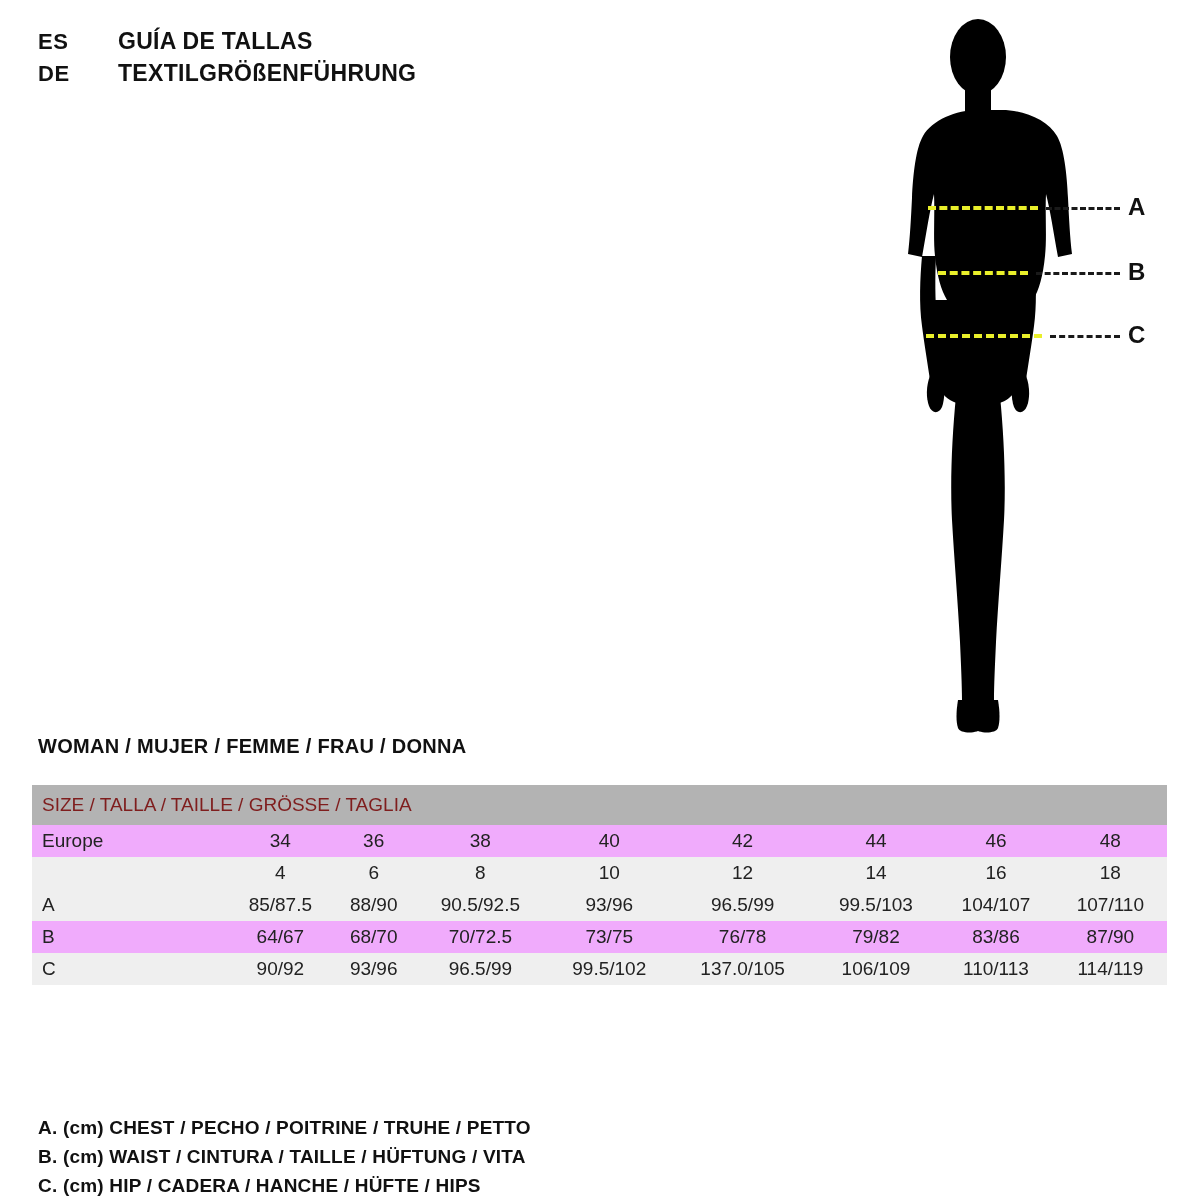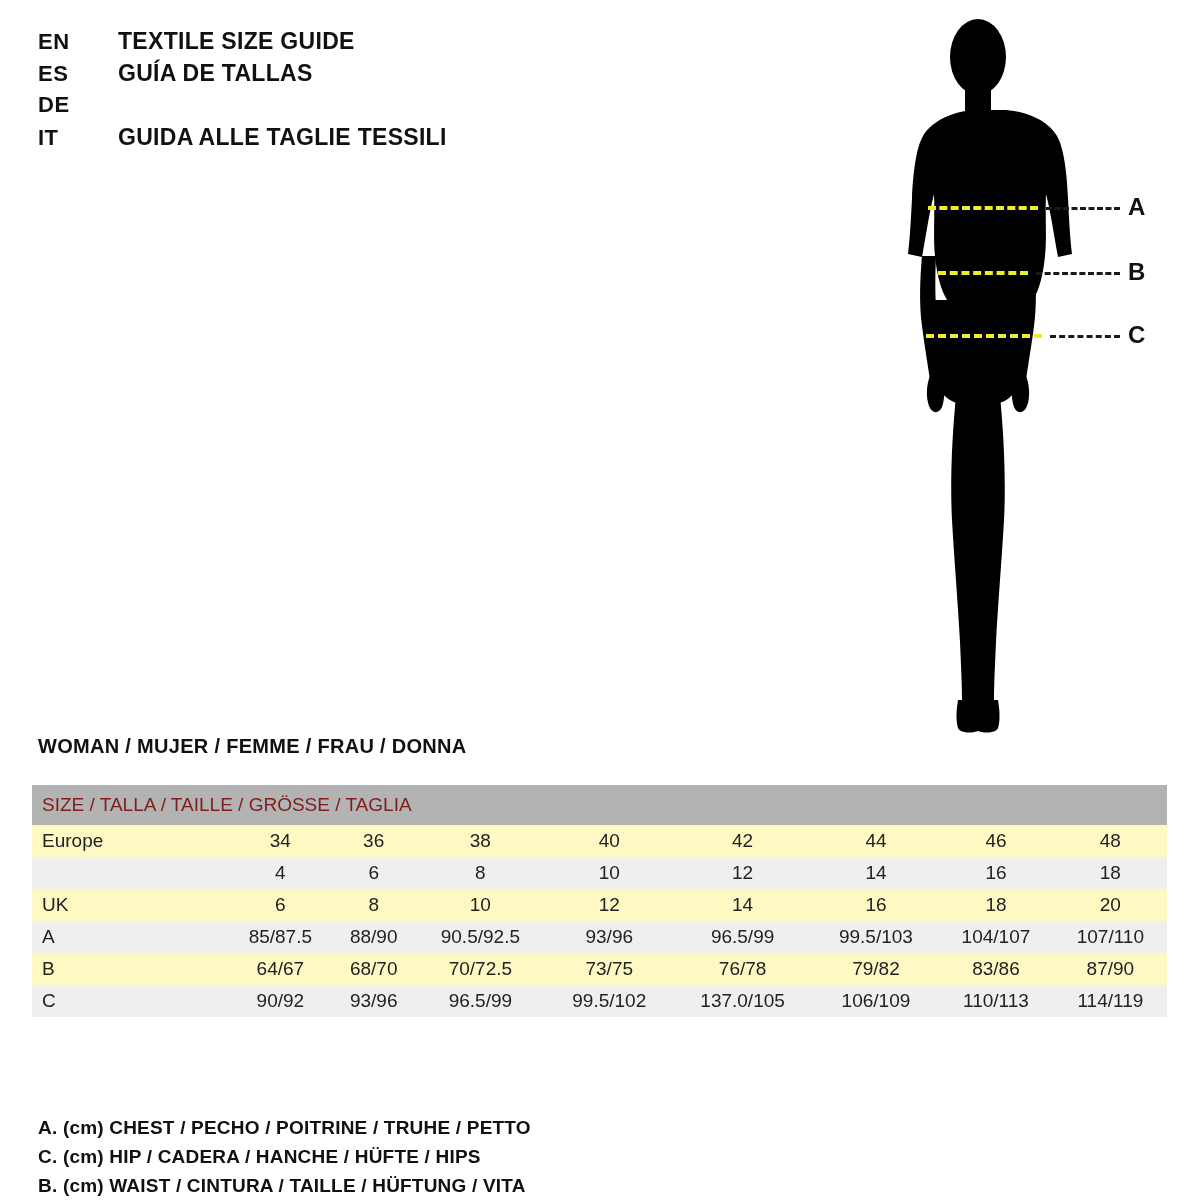--- a/index.html
+++ b/index.html
@@ -103,21 +103,21 @@
     font-size: 19px;
     font-weight: normal;
     color: #7f1d1d;
     height: 30px;
   }
   table.size-table td.rowlabel {
     text-align: left;
     padding-left: 10px;
     width: 185px;
   }
-  tr.band-a td { background: #fef9c3; }
+  tr.band-a td { background: #f0abfc; }
   tr.band-b td { background: #efefef; }
 
   
   .footnotes {
     position: absolute;
     left: 38px;
     top: 1087px;
     width: 800px;
     margin-top: 26px;
   }
@@ -126,34 +126,27 @@
     font-weight: bold;
     color: #111;
     line-height: 29px;
     letter-spacing: 0.2px;
   }
 </style>
 </head>
 <body>
 
 <div class="lang-block">
-  <div class="lang-row">
-    <span class="lang-code">EN</span>
-    <span class="lang-text">TEXTILE SIZE GUIDE</span>
-  </div>
   <div class="lang-row">
     <span class="lang-code">ES</span>
     <span class="lang-text">GUÍA DE TALLAS</span>
   </div>
   <div class="lang-row">
     <span class="lang-code">DE</span>
-  </div>
-  <div class="lang-row">
-    <span class="lang-code">IT</span>
-    <span class="lang-text">GUIDA ALLE TAGLIE TESSILI</span>
+    <span class="lang-text">TEXTILGRÖßENFÜHRUNG</span>
   </div>
 </div>
 
 <div class="figure-area">
   <svg class="figure-svg" width="330" height="740" viewBox="0 0 330 740">
     <g fill="#000000">
 
       <ellipse cx="118" cy="47" rx="28" ry="38"></ellipse>
 
       <path d="M105 78 h26 v28 h-26 z"></path>
@@ -230,31 +223,20 @@
       <td class="rowlabel"></td>
       <td>4</td>
       <td>6</td>
       <td>8</td>
       <td>10</td>
       <td>12</td>
       <td>14</td>
       <td>16</td>
       <td>18</td>
     </tr>
-    <tr class="band-a">
-      <td class="rowlabel">UK</td>
-      <td>6</td>
-      <td>8</td>
-      <td>10</td>
-      <td>12</td>
-      <td>14</td>
-      <td>16</td>
-      <td>18</td>
-      <td>20</td>
-    </tr>
     <tr class="band-b">
       <td class="rowlabel">A</td>
       <td>85/87.5</td>
       <td>88/90</td>
       <td>90.5/92.5</td>
       <td>93/96</td>
       <td>96.5/99</td>
       <td>99.5/103</td>
       <td>104/107</td>
       <td>107/110</td>
@@ -279,15 +261,15 @@
       <td>137.0/105</td>
       <td>106/109</td>
       <td>110/113</td>
       <td>114/119</td>
     </tr>
   </tbody>
 </table>
 
 <div class="footnotes">
   <div class="footnote">A. (cm) CHEST / PECHO / POITRINE / TRUHE / PETTO</div>
+  <div class="footnote">B. (cm) WAIST / CINTURA / TAILLE / HÜFTUNG / VITA</div>
   <div class="footnote">C. (cm) HIP / CADERA / HANCHE / HÜFTE / HIPS</div>
-  <div class="footnote">B. (cm) WAIST / CINTURA / TAILLE / HÜFTUNG / VITA</div>
 </div>
 
 </body></html>

